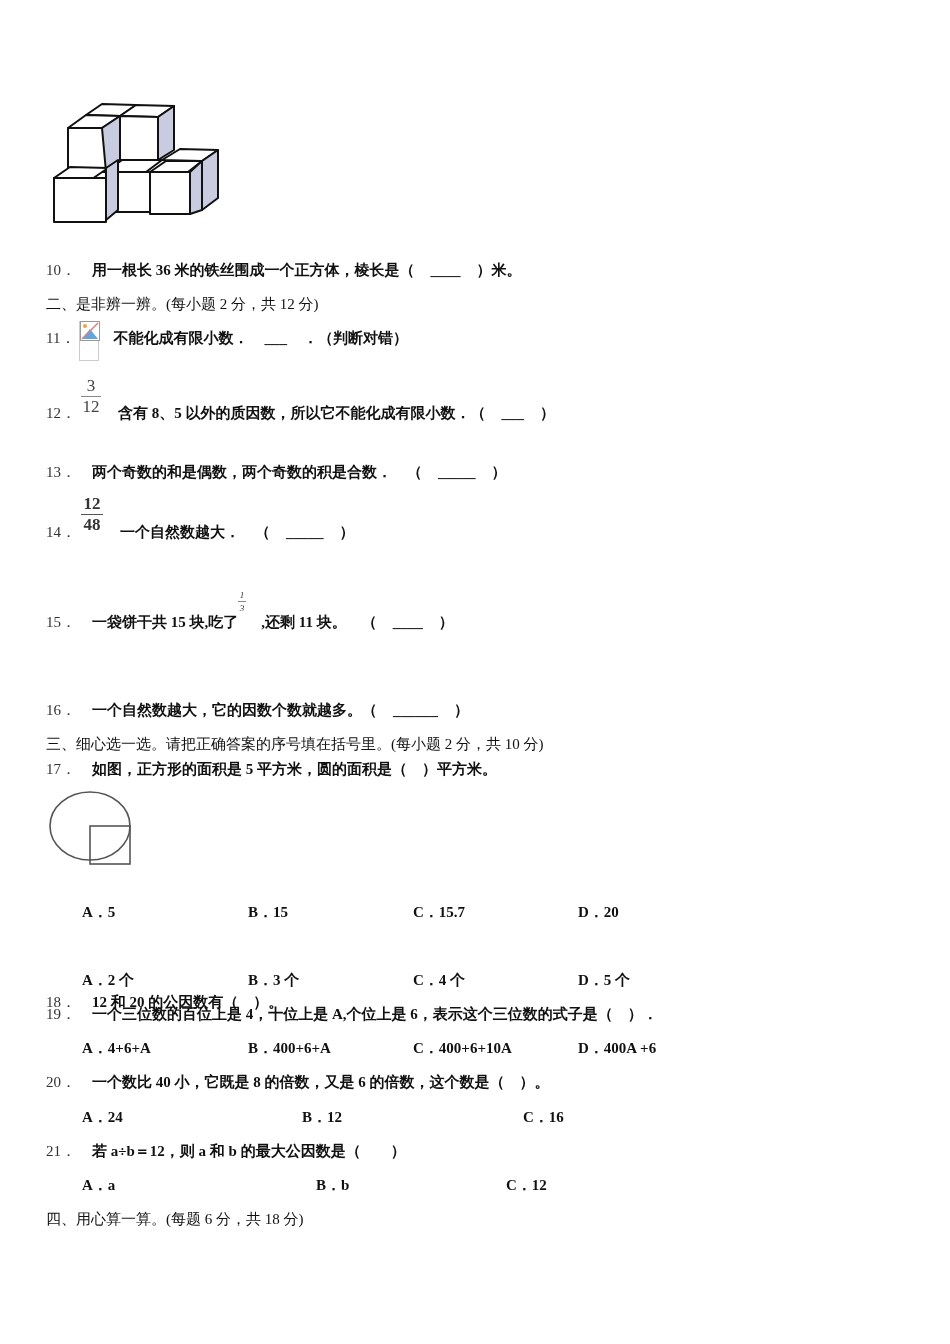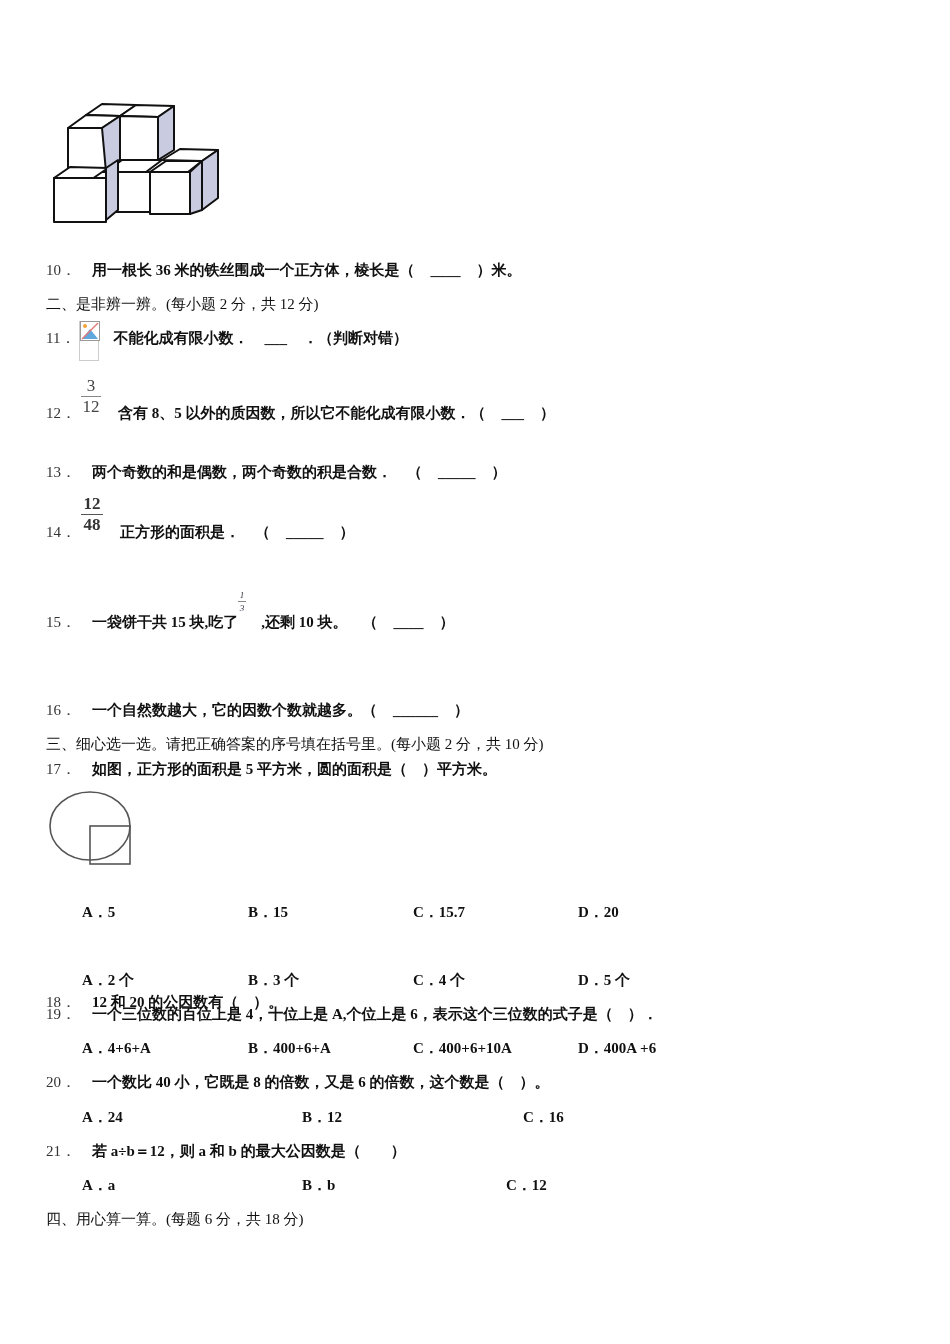--- a/index.html
+++ b/index.html
@@ -80,30 +80,30 @@
 <div class="line" style="top:462px">
   <span class="num">13．</span><span class="b">两个奇数的和是偶数，两个奇数的积是合数．　（</span><span class="b">_____</span><span class="b">）</span>
 </div>
 
 <div class="frac" style="left:81px;top:496px;width:22px;font-size:17px;font-weight:bold;color:#333">
   <span class="n">12</span>
   <span class="bar" style="border-top-color:#555"></span>
   <span class="d">48</span>
 </div>
 <div class="line" style="top:522px">
-  <span class="num">14．</span><span style="display:inline-block;width:28px"></span><span class="b">正方形的面积是．　（</span><span class="b">_____</span><span class="b">）</span>
+  <span class="num">14．</span><span style="display:inline-block;width:28px"></span><span class="b">一个自然数越大．　（</span><span class="b">_____</span><span class="b">）</span>
 </div>
 
 <div class="frac" style="left:238px;top:590px;width:8px;font-size:9px;font-style:italic;color:#334">
   <span class="n" style="line-height:10px">1</span>
   <span class="bar" style="margin:1px 0"></span>
   <span class="d" style="line-height:10px">3</span>
 </div>
 <div class="line" style="top:612px">
-  <span class="num">15．</span><span class="b">一袋饼干共 15 块,吃了</span><span style="display:inline-block;width:7px"></span><span class="b">,还剩 10 块。　（</span><span class="b">____</span><span class="b">）</span>
+  <span class="num">15．</span><span class="b">一袋饼干共 15 块,吃了</span><span style="display:inline-block;width:7px"></span><span class="b">,还剩 11 块。　（</span><span class="b">____</span><span class="b">）</span>
 </div>
 
 <div class="line" style="top:700px">
   <span class="num">16．</span><span class="b">一个自然数越大，它的因数个数就越多。（</span><span class="b">______</span><span class="b">）</span>
 </div>
 
 <div class="line" style="top:734px"><span>三、细心选一选。请把正确答案的序号填在括号里。(每小题 2 分，共 10 分)</span></div>
 
 <div class="line" style="top:759px">
   <span class="num">17．</span><span class="b">如图，正方形的面积是 5 平方米，圆的面积是（　）平方米。</span>
@@ -137,16 +137,16 @@
   <span class="num">20．</span><span class="b">一个数比 40 小，它既是 8 的倍数，又是 6 的倍数，这个数是（　）。</span>
 </div>
 <div class="opt" style="left:46px;top:1107px">A．24</div>
 <div class="opt" style="left:266px;top:1107px">B．12</div>
 <div class="opt" style="left:487px;top:1107px">C．16</div>
 
 <div class="line" style="top:1141px">
   <span class="num">21．</span><span class="b">若 a÷b＝12，则 a 和 b 的最大公因数是（　　）</span>
 </div>
 <div class="opt" style="left:46px;top:1175px">A．a</div>
-<div class="opt" style="left:266px;top:1175px">B．b</div>
+<div class="opt" style="left:280px;top:1175px">B．b</div>
 <div class="opt" style="left:470px;top:1175px">C．12</div>
 
 <div class="line" style="top:1209px"><span>四、用心算一算。(每题 6 分，共 18 分)</span></div>
 
 </body></html>

